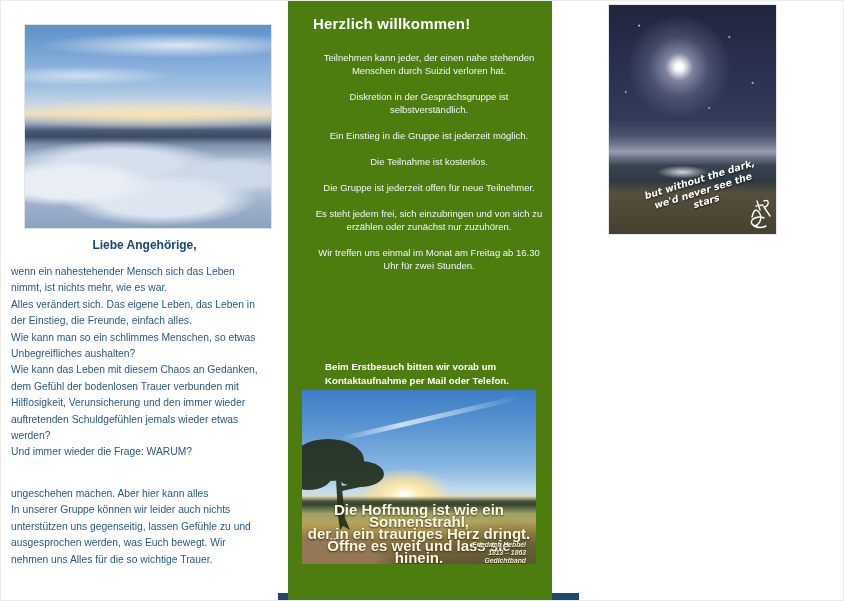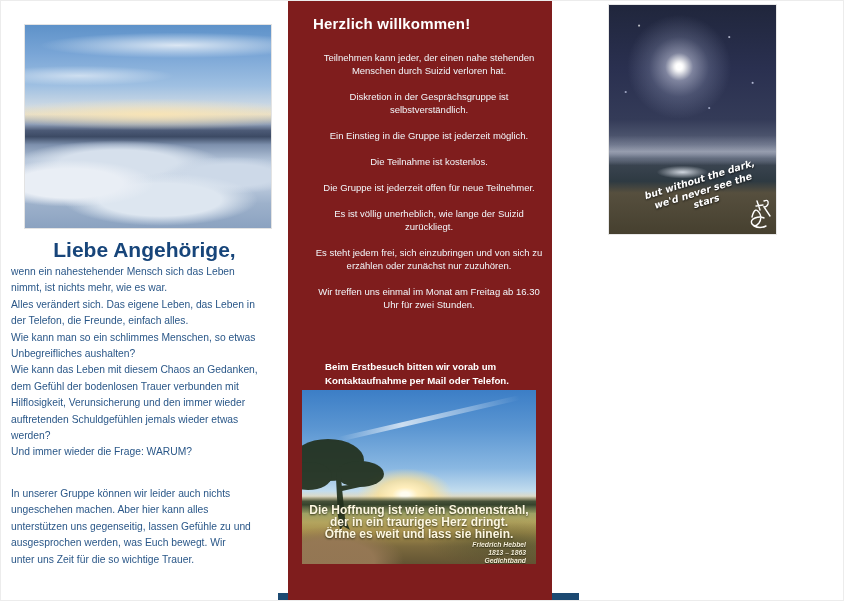--- a/index.html
+++ b/index.html
@@ -19,27 +19,27 @@
       radial-gradient(42% 13% at 84% 74%, #cdd9e8 0 42%, rgba(205,217,232,0) 70%),
       radial-gradient(60% 16% at 38% 68%, #d6e0ec 0 40%, rgba(214,224,236,0) 70%),
       radial-gradient(80% 9% at 62% 10%, rgba(255,255,255,.75), rgba(255,255,255,0) 70%),
       radial-gradient(55% 7% at 22% 25%, rgba(255,255,255,.55), rgba(255,255,255,0) 70%),
       radial-gradient(95% 11% at 52% 44%, rgba(249,228,180,.9), rgba(249,228,180,0) 70%),
       linear-gradient(180deg,#5e92c9 0%,#79a5d6 14%,#9fc0e2 30%,#cdd9e4 40%,#e6dfca 44%,
         #8c9cb6 49%,#4c5a76 52%,#3c4a64 55%,#7d90ad 59%,#aebfd5 66%,#c5d2e3 76%,#9db1cb 88%,#8ba2c0 100%);
   }
   .heading-left{
     position:absolute;left:0;top:237px;width:287px;margin:0;text-align:center;
-    font-size:21px;font-weight:bold;color:#17457a;
+    font-size:12px;font-weight:bold;color:#17457a;
   }
   .lines{position:absolute;text-align:left;color:#2a5788;}
   .para1{left:10px;top:263px;width:267px;font-size:10.3px;line-height:16.4px;}
   .para2{left:10px;top:485px;width:267px;font-size:10.3px;line-height:16.4px;}
   
-  .col-mid{left:287px;width:264px;background:#7f1d1d;z-index:1;}
+  .col-mid{left:287px;width:264px;background:#4d7c0f;z-index:1;}
   .footer-strip{position:absolute;left:277px;top:592px;width:301px;height:9px;background:#1c4a72;z-index:0;}
   .mid-heading{
     position:absolute;left:25px;top:14px;margin:0;
     font-size:15px;font-weight:bold;color:#ffffff;letter-spacing:.2px;
   }
   .mparas{position:absolute;left:25px;top:50px;width:232px;text-align:center;}
   .mpara{margin:0 0 13px 0;font-size:9.5px;line-height:13px;color:#f2f6fa;}
   .mcta{
     position:absolute;left:25px;top:347px;width:232px;margin:12px;
     font-size:9.7px;line-height:14px;font-weight:bold;color:#ffffff;
@@ -55,21 +55,21 @@
       linear-gradient(180deg,#3c7ec6 0%,#5b96d2 22%,#8ab8e2 45%,#c2dcee 58%,#ecd9b0 63%,#d8cfa0 66%,#b8b47a 72%,#a4924e 85%,#7c6a3e 100%);
   }
   .contrail{
     position:absolute;left:34px;top:26px;width:186px;height:5px;
     background:linear-gradient(90deg, rgba(255,255,255,0), rgba(255,255,255,.7) 35%, rgba(255,255,255,.35) 70%, rgba(255,255,255,0));
     transform:rotate(-13deg);border-radius:3px;
   }
   .tree{position:absolute;left:-8px;top:44px;}
   .quote-lines{
     position:absolute;left:0;top:114px;width:100%;text-align:center;
-    font-size:12px;font-weight:bold;line-height:12px;color:#fdf7e1;
+    font-size:15px;font-weight:bold;line-height:12px;color:#fdf7e1;
     text-shadow:0 1px 2px rgba(35,35,15,.85);
   }
   .quote-attr{
     position:absolute;right:10px;top:151px;text-align:right;
     font-size:6.8px;font-weight:bold;font-style:italic;line-height:8px;color:#f3ecd6;
     text-shadow:0 1px 1px rgba(35,35,15,.8);
   }
   
   .photo-night{
     left:607px;top:3px;width:167px;height:229px;border:1px solid #e8e8e8;
@@ -99,48 +99,47 @@
 
   <div class="footer-strip"></div>
 
   <section class="col col-left" style="left:0;width:287px;">
     <div class="photo photo-clouds"></div>
     <h1 class="heading-left">Liebe Angehörige,</h1>
     <div class="lines para1">
         <div class="ln">wenn ein nahestehender Mensch sich das Leben</div>
         <div class="ln">nimmt, ist nichts mehr, wie es war.</div>
         <div class="ln">Alles verändert sich. Das eigene Leben, das Leben in</div>
-        <div class="ln">der Telefon, die Freunde, einfach alles.</div>
+        <div class="ln">der Einstieg, die Freunde, einfach alles.</div>
         <div class="ln">Wie kann man so ein schlimmes Menschen, so etwas</div>
         <div class="ln">Unbegreifliches aushalten?</div>
         <div class="ln">Wie kann das Leben mit diesem Chaos an Gedanken,</div>
         <div class="ln">dem Gefühl der bodenlosen Trauer verbunden mit</div>
         <div class="ln">Hilflosigkeit, Verunsicherung und den immer wieder</div>
         <div class="ln">auftretenden Schuldgefühlen jemals wieder etwas</div>
         <div class="ln">werden?</div>
         <div class="ln">Und immer wieder die Frage: WARUM?</div>
       </div>
     <div class="lines para2">
+        <div class="ln">ungeschehen machen. Aber hier kann alles</div>
         <div class="ln">In unserer Gruppe können wir leider auch nichts</div>
-        <div class="ln">ungeschehen machen. Aber hier kann alles</div>
         <div class="ln">unterstützen uns gegenseitig, lassen Gefühle zu und</div>
         <div class="ln">ausgesprochen werden, was Euch bewegt. Wir</div>
-        <div class="ln">unter uns Zeit für die so wichtige Trauer.</div>
+        <div class="ln">nehmen uns Alles für die so wichtige Trauer.</div>
       </div>
   </section>
 
   <section class="col col-mid">
     <h2 class="mid-heading">Herzlich willkommen!</h2>
     <div class="mparas">
         <p class="mpara">Teilnehmen kann jeder, der einen nahe stehenden Menschen durch Suizid verloren hat.</p>
         <p class="mpara">Diskretion in der Gesprächsgruppe ist selbstverständlich.</p>
         <p class="mpara">Ein Einstieg in die Gruppe ist jederzeit möglich.</p>
         <p class="mpara">Die Teilnahme ist kostenlos.</p>
         <p class="mpara">Die Gruppe ist jederzeit offen für neue Teilnehmer.</p>
-        <p class="mpara">Es ist völlig unerheblich, wie lange der Suizid zurückliegt.</p>
         <p class="mpara">Es steht jedem frei, sich einzubringen und von sich zu erzählen oder zunächst nur zuzuhören.</p>
         <p class="mpara">Wir treffen uns einmal im Monat am Freitag ab 16.30 Uhr für zwei Stunden.</p>
       </div>
     <p class="mcta">Beim Erstbesuch bitten wir vorab um Kontaktaufnahme per Mail oder Telefon.</p>
 
     <div class="photo photo-sunrise">
       <div class="contrail"></div>
       <svg class="tree" width="112" height="100" viewBox="0 0 112 100">
         <g fill="#22301d" opacity="0.93">
           <ellipse cx="34" cy="26" rx="36" ry="21"></ellipse>

